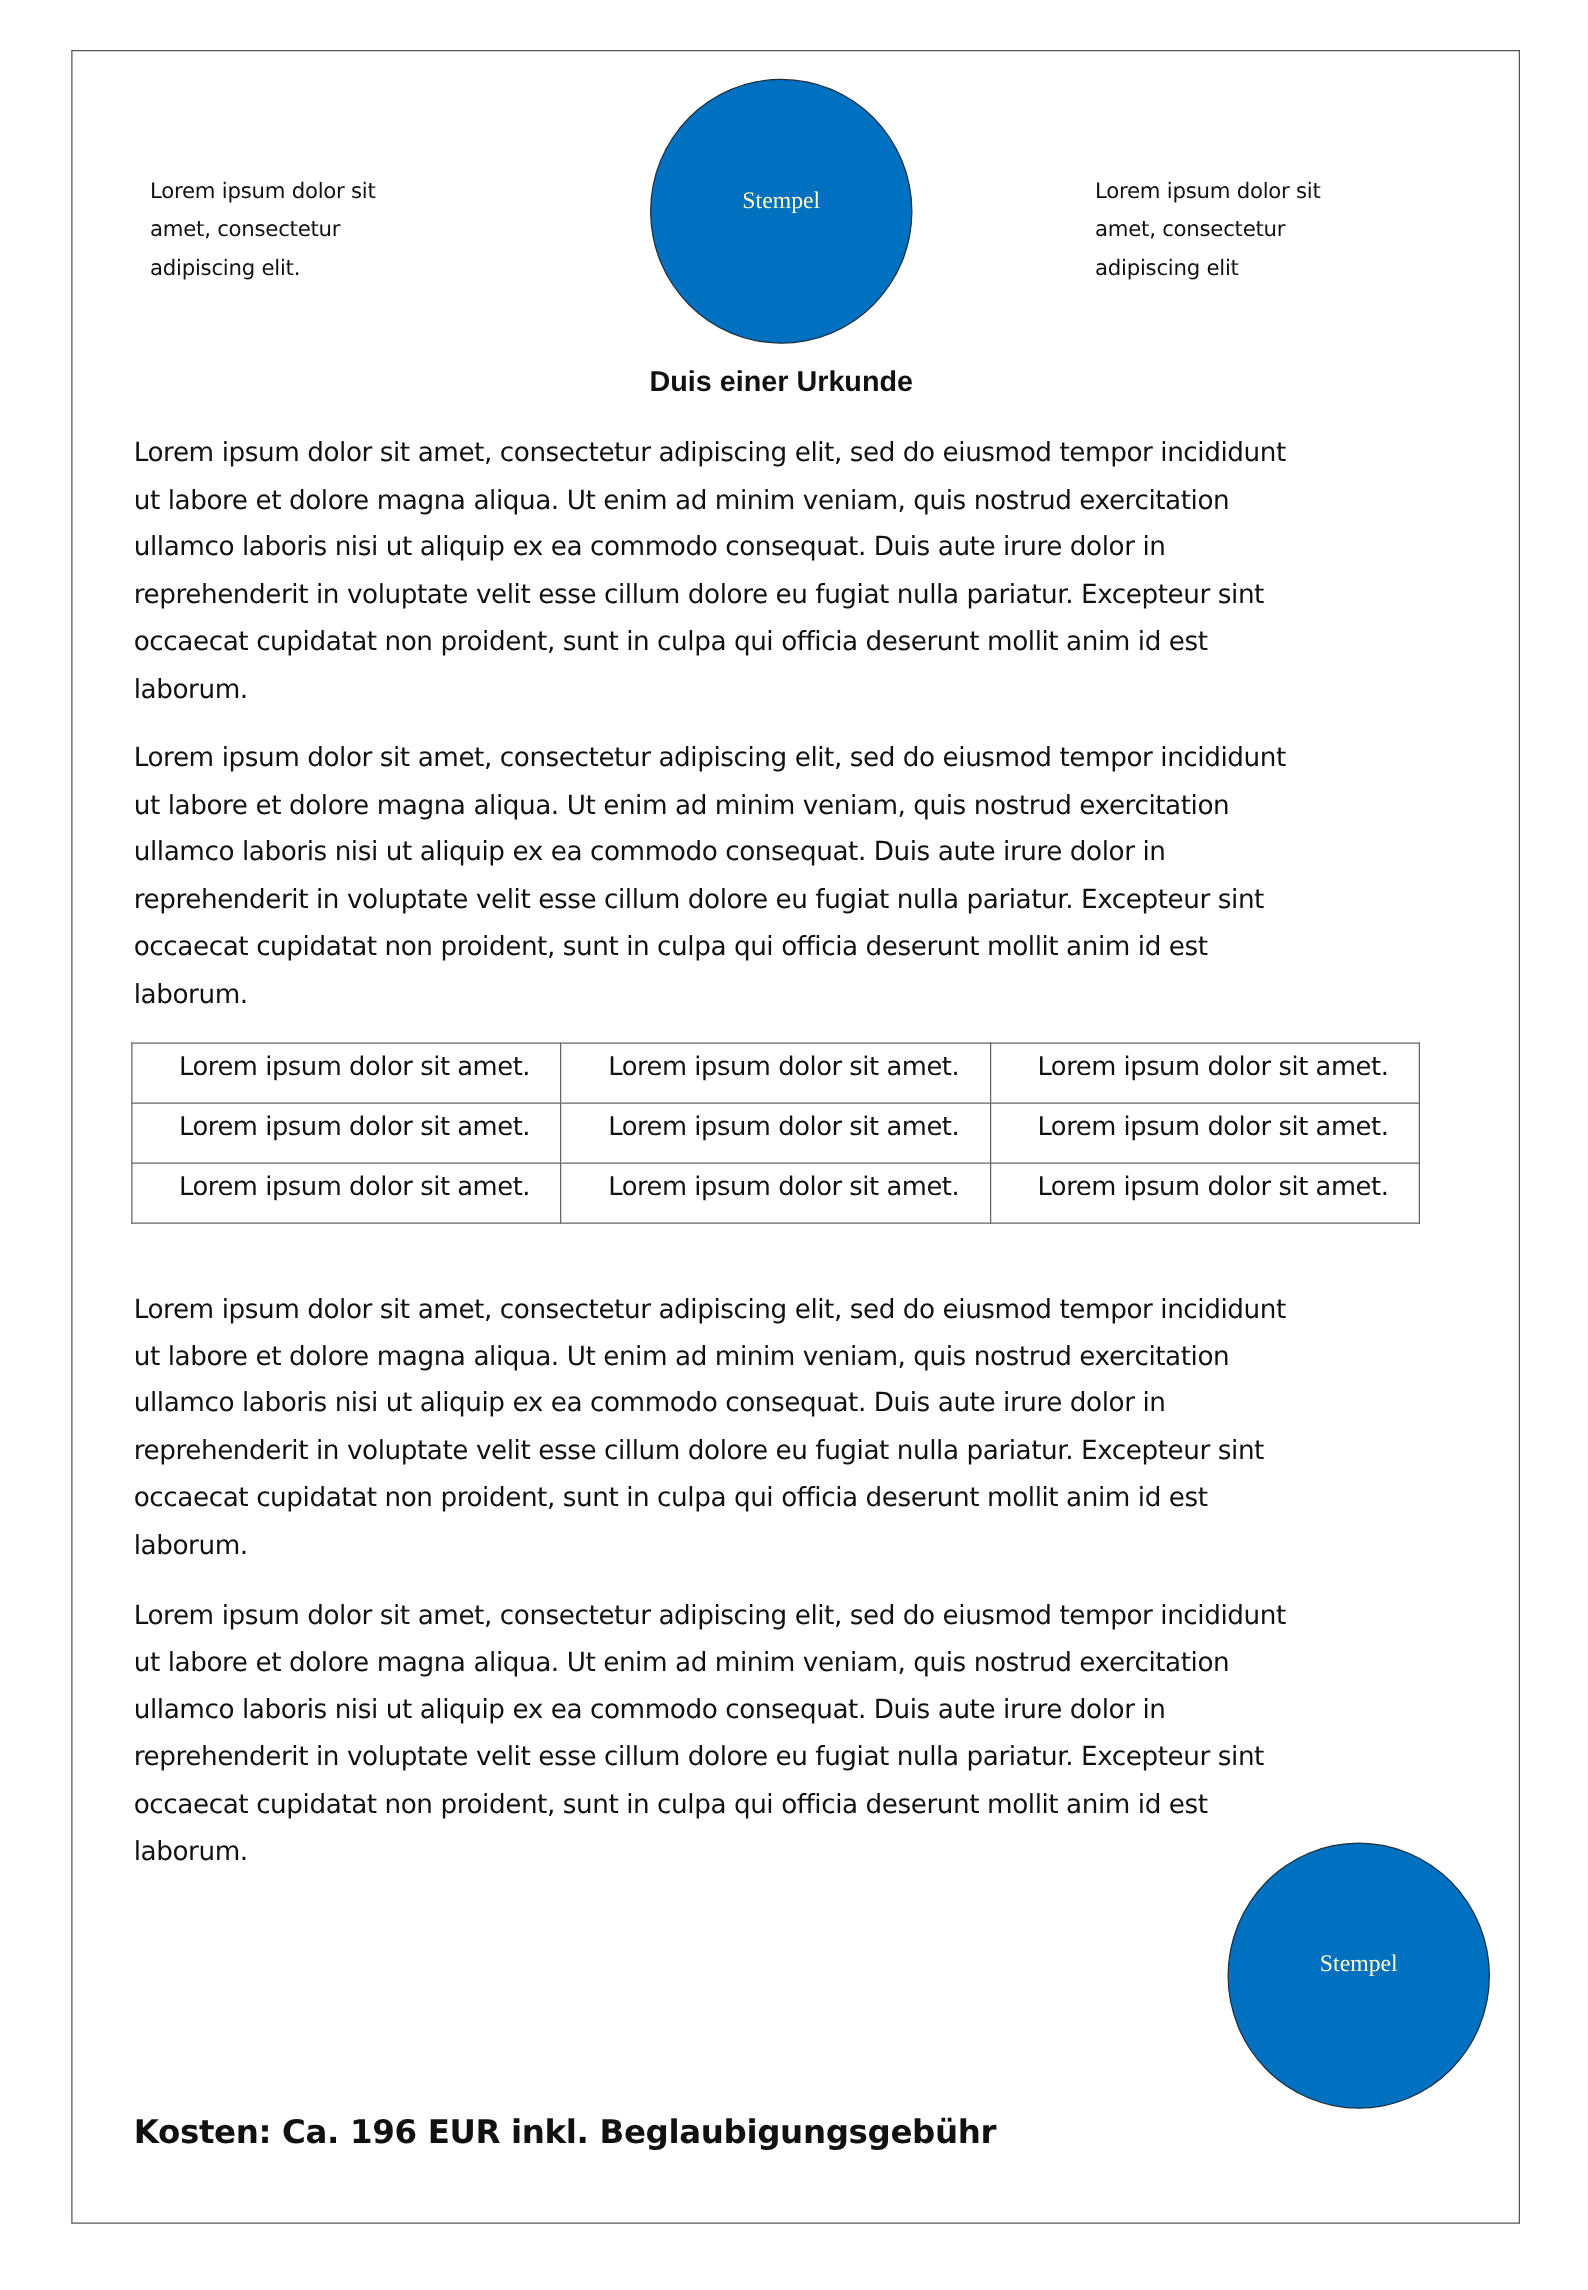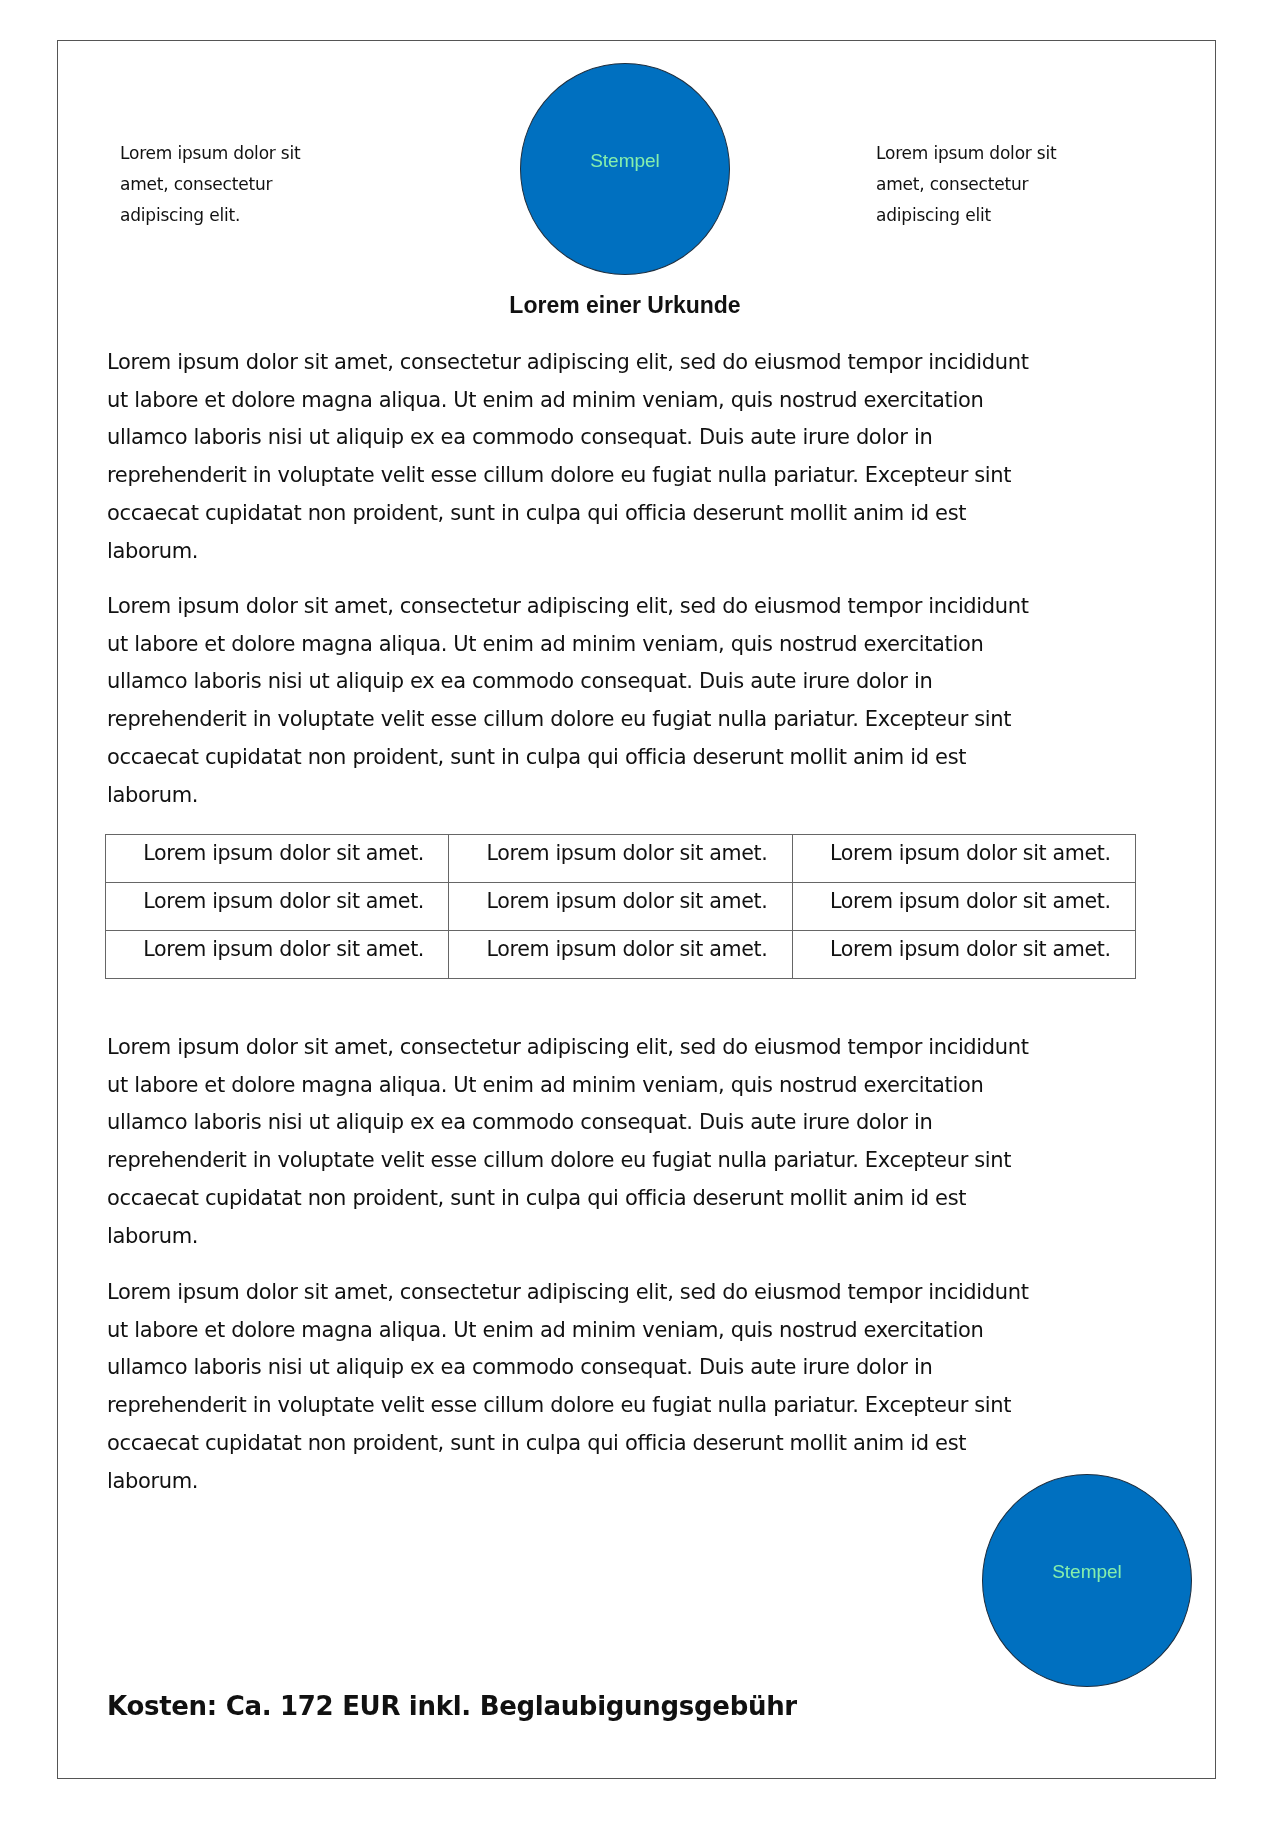--- a/index.html
+++ b/index.html
@@ -4,21 +4,21 @@
 <style>
   html, body { margin: 0; padding: 0; background: #ffffff; }
   body { width: 1270px; height: 1832px; position: relative; overflow: hidden;
          font-family: "DejaVu Sans", "Liberation Sans", sans-serif; color: #111111; }
   .page-frame { position: absolute; left: 57px; top: 40px; width: 1159px; height: 1739px;
                 border: 1.5px solid #555555; box-sizing: border-box; }
   .hdr-text { position: absolute; font-size: 17px; line-height: 31px; letter-spacing: -0.2px; white-space: pre-line; }
   .hdr-left { left: 120px; top: 138px; width: 300px; }
   .hdr-right { left: 876px; top: 138px; width: 300px; }
   .stamp { position: absolute; border-radius: 50%; background: #0070C0; border: 1.5px solid #1f2f3f;
-           box-sizing: border-box; color: #86efac; text-align: center; font-family: Liberation Sans, sans-serif; }
+           box-sizing: border-box; color: #fef9c3; text-align: center; font-family: Liberation Serif, serif; }
   .stamp-top { left: 520px; top: 63px; width: 210px; height: 212px; }
   .stamp-bottom { left: 982px; top: 1474px; width: 210px; height: 213px; }
   .stamp .stamp-label { position: absolute; left: 0; right: 0; top: 86px; font-size: 19px; }
   .doc-title { position: absolute; left: 420px; width: 410px; top: 291px; text-align: center;
                font-family: "Liberation Sans", sans-serif; font-weight: bold; font-size: 23px; line-height: 28px; }
   .para { position: absolute; left: 107px; width: 1060px; font-size: 21px; line-height: 37.7px;
           letter-spacing: -0.35px; white-space: pre-line; }
   .para-1 { top: 344px; }
   .para-2 { top: 588px; }
   .para-3 { top: 1029px; }
@@ -40,21 +40,21 @@
 adipiscing elit.</div>
 
 <div class="stamp stamp-top">
   <div class="stamp-label">Stempel</div>
 </div>
 
 <div class="hdr-text hdr-right">Lorem ipsum dolor sit
 amet, consectetur
 adipiscing elit</div>
 
-<div class="doc-title">Lorem einer Urkunde</div>
+<div class="doc-title">Duis einer Urkunde</div>
 
 <div class="para para-1">Lorem ipsum dolor sit amet, consectetur adipiscing elit, sed do eiusmod tempor incididunt
 ut labore et dolore magna aliqua. Ut enim ad minim veniam, quis nostrud exercitation
 ullamco laboris nisi ut aliquip ex ea commodo consequat. Duis aute irure dolor in
 reprehenderit in voluptate velit esse cillum dolore eu fugiat nulla pariatur. Excepteur sint
 occaecat cupidatat non proident, sunt in culpa qui officia deserunt mollit anim id est
 laborum.</div>
 <div class="para para-2">Lorem ipsum dolor sit amet, consectetur adipiscing elit, sed do eiusmod tempor incididunt
 ut labore et dolore magna aliqua. Ut enim ad minim veniam, quis nostrud exercitation
 ullamco laboris nisi ut aliquip ex ea commodo consequat. Duis aute irure dolor in
@@ -92,13 +92,13 @@
 ut labore et dolore magna aliqua. Ut enim ad minim veniam, quis nostrud exercitation
 ullamco laboris nisi ut aliquip ex ea commodo consequat. Duis aute irure dolor in
 reprehenderit in voluptate velit esse cillum dolore eu fugiat nulla pariatur. Excepteur sint
 occaecat cupidatat non proident, sunt in culpa qui officia deserunt mollit anim id est
 laborum.</div>
 
 <div class="stamp stamp-bottom">
   <div class="stamp-label">Stempel</div>
 </div>
 
-<div class="costs">Kosten: Ca. 172 EUR inkl. Beglaubigungsgebühr</div>
+<div class="costs">Kosten: Ca. 196 EUR inkl. Beglaubigungsgebühr</div>
 
 </body></html>

